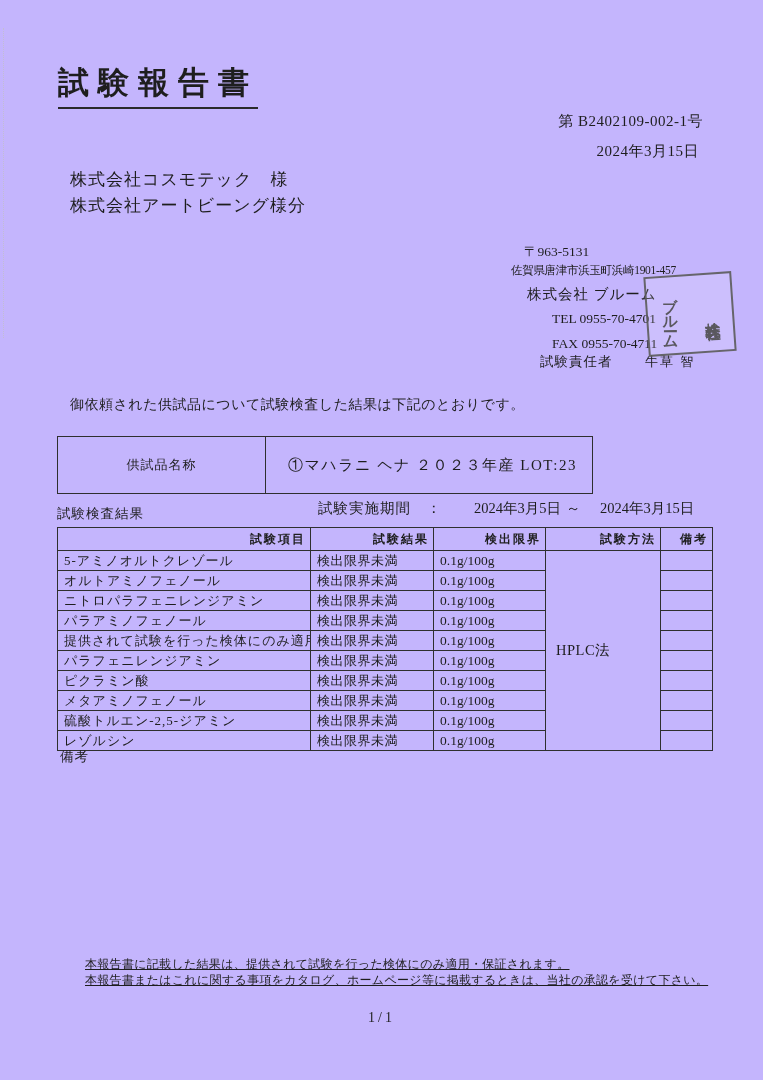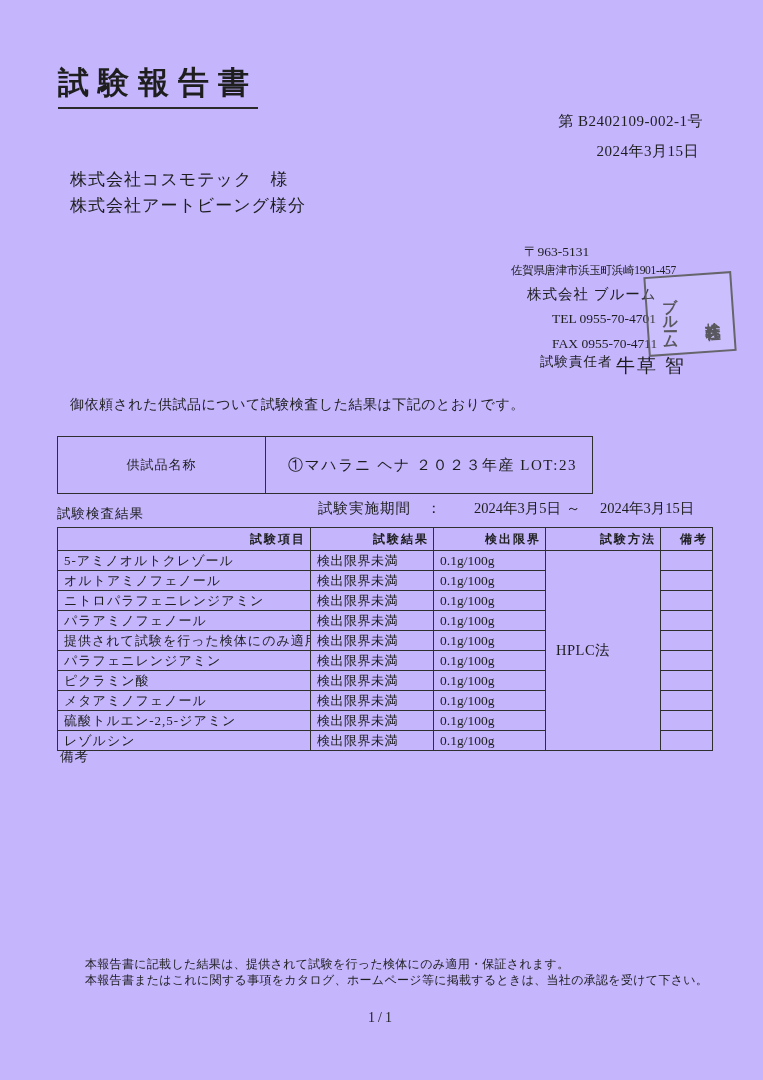--- a/index.html
+++ b/index.html
@@ -35,21 +35,21 @@
   .recipient1{left:70px;top:168px;font-size:17px;letter-spacing:1px;}
   .recipient2{left:70px;top:194px;font-size:17px;letter-spacing:1px;}
 
   
   .postal{left:524px;top:243px;font-size:13.5px;}
   .address{left:511px;top:263px;font-size:11.5px;letter-spacing:-.3px;}
   .company{left:527px;top:285px;font-size:14.5px;letter-spacing:1px;}
   .tel{left:552px;top:311px;font-size:13.5px;}
   .fax{left:552px;top:336px;font-size:13.5px;}
   .resp-label{left:540px;top:353px;font-size:13.5px;letter-spacing:1px;}
-  .resp-name{left:616px;top:353px;font-size:19px;letter-spacing:2px;}
+  .resp-name{left:645px;top:353px;font-size:13px;letter-spacing:2px;}
 
   
   .stamp{
     left:646px;top:274px;width:88px;height:80px;
     border:2.5px solid #5a5a58;
     transform:rotate(-4deg);
     display:flex;flex-direction:row;justify-content:space-around;align-items:center;
     opacity:.88;background:rgba(253,253,252,.15);
     box-sizing:border-box;
   }
@@ -94,21 +94,21 @@
   col.w-limit{width:112px;}
   col.w-method{width:115px;}
   col.w-remark{width:52px;}
   .results-table .c-item{padding-left:6px;letter-spacing:1px;}
   .results-table .c-result{padding-left:6px;letter-spacing:.5px;}
   .results-table .c-limit{padding-left:6px;font-size:13.5px;}
   .results-table .c-method{text-align:left;padding-left:10px;font-size:14.5px;letter-spacing:.5px;}
 
   .remarks-label{left:60px;top:748px;font-size:13.5px;letter-spacing:1px;}
 
-  .footer{left:85px;top:957px;font-size:12px;line-height:15.5px;letter-spacing:.3px;}
+  .footer{left:85px;top:957px;font-size:12px;line-height:15.5px;letter-spacing:.3px;text-decoration:underline;}
   .page-number{left:0;top:1010px;width:763px;text-align:center;font-size:14px;letter-spacing:3px;}
 </style>
 </head>
 <body>
 
 <div class="page">
 
   <div class="abs edge-artifact"></div>
 
   <div class="abs title">試験報告書</div>

